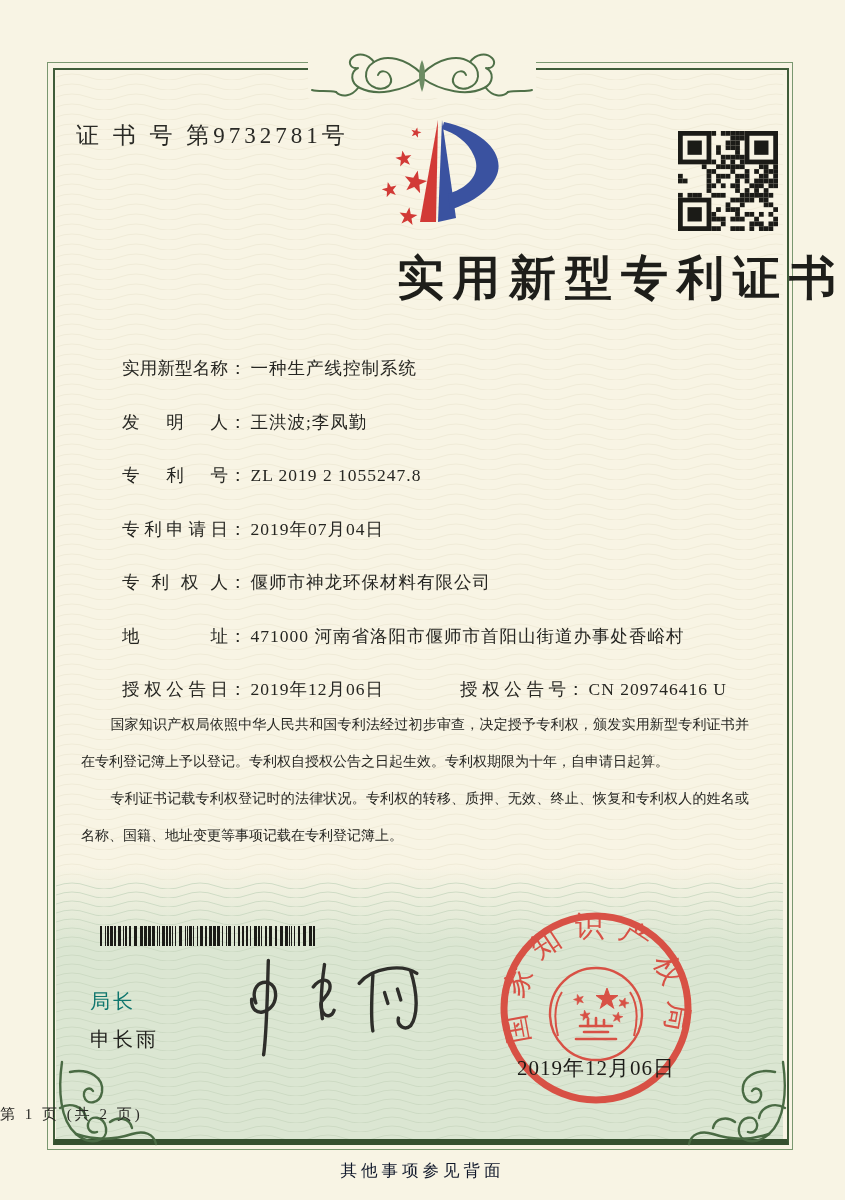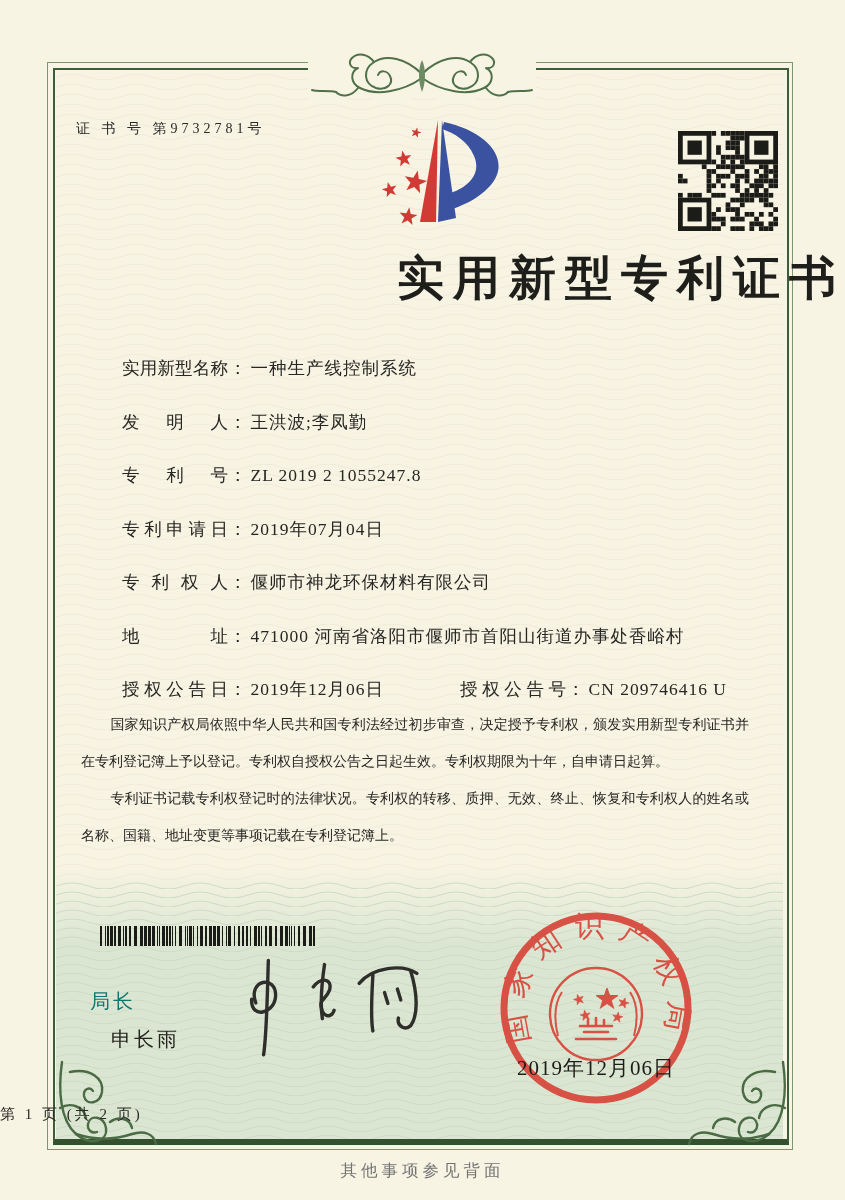--- a/index.html
+++ b/index.html
@@ -12,46 +12,46 @@
 
   .waves{position:absolute;left:56px;top:70px;width:727px;height:1074px;z-index:1;}
 
   .ornament-top{position:absolute;left:300px;top:40px;width:244px;height:70px;z-index:3;}
   .ornament-corner{position:absolute;width:118px;height:92px;z-index:3;}
   .corner-left{left:50px;top:1058px;}
   .corner-right{left:677px;top:1058px;transform:scaleX(-1);}
 
   .content{position:absolute;inset:0;z-index:4;}
 
-  .cert-no{position:absolute;left:76px;top:120px;font-size:14px;letter-spacing:4px;color:#2a2a26;}
+  .cert-no{position:absolute;left:76px;top:120px;font-size:23px;letter-spacing:4px;color:#2a2a26;}
   .logo{position:absolute;left:350px;top:110px;width:184px;height:128px;}
   .qr{position:absolute;left:678px;top:131px;width:100px;height:100px;}
 
   .title{position:absolute;left:0;right:0;top:247px;text-align:right;font-size:47px;font-weight:600;letter-spacing:9px;color:#1e1e1a;}
 
   .frow{position:absolute;left:90px;width:665px;font-size:17.5px;color:#262622;white-space:nowrap;}
   .flabel{display:inline-block;width:106px;text-align:justify;text-align-last:justify;vertical-align:bottom;margin-left:32px;}
   .fcolon{display:inline-block;margin:0 4px 0 1px;}
   .fvalue{letter-spacing:1px;}
   .pair2{position:absolute;left:338px;top:0;}
 
   .paras{position:absolute;left:81px;top:706px;width:668px;font-size:14px;line-height:37px;color:#262622;text-align:justify;}
   .paras p{margin:0;text-indent:2.1em;}
 
   .barcode{position:absolute;left:100px;top:926px;width:220px;height:20px;}
 
   .sig-title{position:absolute;left:90px;top:988px;font-size:20px;letter-spacing:3px;color:#0f766e;}
-  .sig-name{position:absolute;left:90px;top:1026px;font-size:20px;letter-spacing:3px;color:#23231f;margin-left:21px;}
+  .sig-name{position:absolute;left:90px;top:1026px;font-size:20px;letter-spacing:3px;color:#23231f;}
   .sig-script{position:absolute;left:222px;top:948px;width:240px;height:118px;transform:rotate(-2deg);}
 
   .seal{position:absolute;left:496px;top:908px;width:200px;height:200px;opacity:.92;}
   .seal-date{position:absolute;left:496px;top:1054px;width:200px;text-align:center;font-size:21px;letter-spacing:1px;color:#1c1c18;z-index:5;}
 
   .page-num{position:absolute;left:0;right:0;top:1105px;text-align:left;font-size:15px;letter-spacing:3px;color:#2a2a26;}
-  .back-note{position:absolute;left:0;right:0;top:1160px;text-align:center;font-size:16.5px;letter-spacing:4px;color:#737373;}
+  .back-note{position:absolute;left:0;right:0;top:1160px;text-align:center;font-size:16.5px;letter-spacing:4px;color:#0f172a;}
 </style>
 </head>
 <body>
 
 <div class="sheet">
 
   <svg class="waves" width="727" height="1074" viewBox="0 0 727 1074">
     <defs>
       <pattern id="wv" width="64" height="9" patternUnits="userSpaceOnUse">
         <path d="M0,6 Q16,0 32,6 T64,6" fill="none" stroke="#cbd9c2" stroke-width="1"></path>

